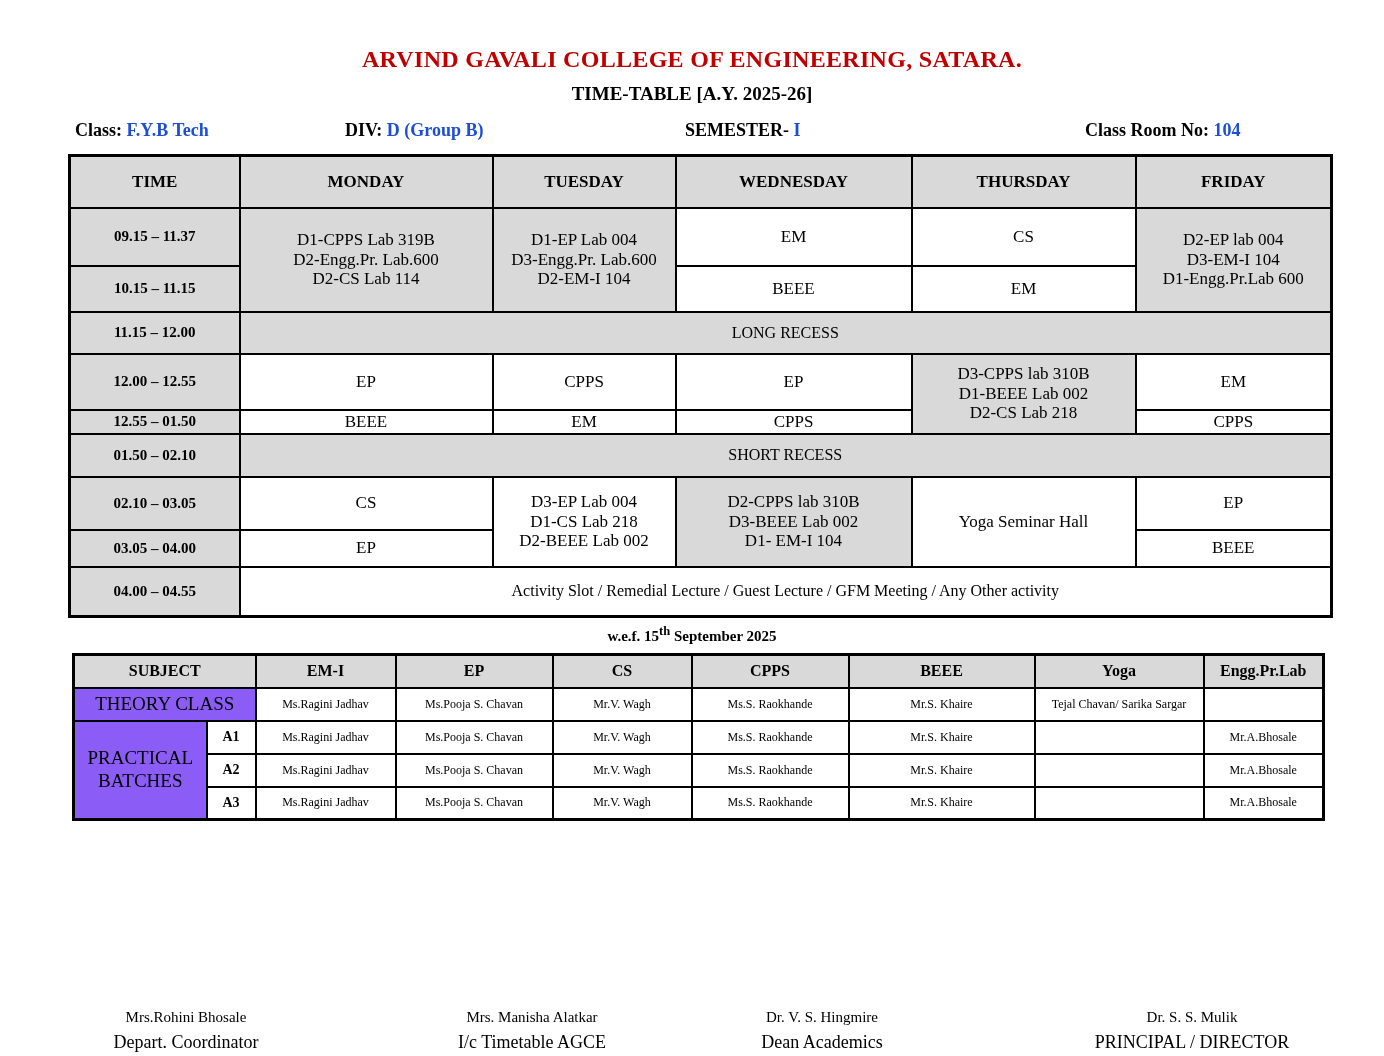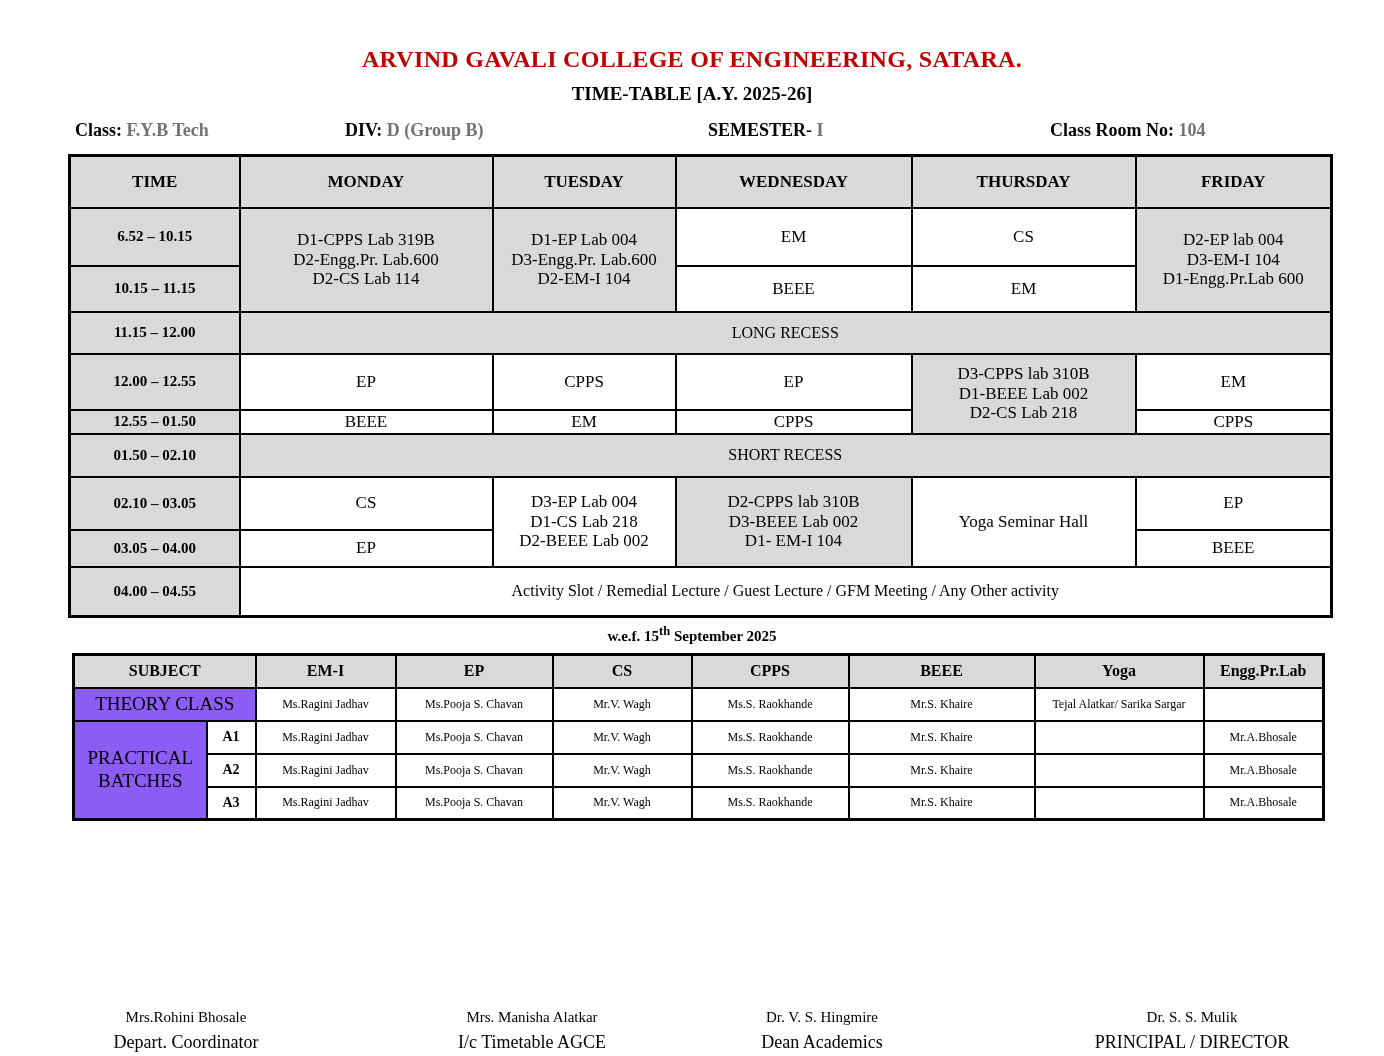--- a/index.html
+++ b/index.html
@@ -39,23 +39,23 @@
   .info-row {
     position: relative;
     height: 26px;
     margin-top: 15px;
     font-size: 18px;
     font-weight: bold;
   }
   .info-item { position: absolute; top: 0; white-space: nowrap; }
   .info-class { left: 75px; }
   .info-div { left: 345px; }
-  .info-sem { left: 708px; }
-  .info-room { left: 1050px; }
-  .blue { color: #737373; }
+  .info-sem { left: 685px; }
+  .info-room { left: 1085px; }
+  .blue { color: #1d4ed8; }
 
   
   table.timetable {
     border-collapse: collapse;
     table-layout: fixed;
     margin: 8px 0 0 68px;
     width: 1262px;
     border: 3px solid #000;
   }
   table.timetable th, table.timetable td {
@@ -168,21 +168,21 @@
     <tbody>
         <tr class="h-head">
       <th>TIME</th>
       <th>MONDAY</th>
       <th>TUESDAY</th>
       <th>WEDNESDAY</th>
       <th>THURSDAY</th>
       <th>FRIDAY</th>
     </tr>
     <tr class="h-r1">
-      <td class="time-cell">6.52 – 10.15</td>
+      <td class="time-cell">09.15 – 11.37</td>
       <td class="slot gray" rowspan="2">
         <span class="lab-line">D1-CPPS Lab 319B</span>
         <span class="lab-line">D2-Engg.Pr. Lab.600</span>
         <span class="lab-line">D2-CS Lab 114</span>
       </td>
       <td class="slot gray" rowspan="2">
         <span class="lab-line">D1-EP Lab 004</span>
         <span class="lab-line">D3-Engg.Pr. Lab.600</span>
         <span class="lab-line">D2-EM-I 104</span>
       </td>
@@ -279,21 +279,21 @@
       <th>Yoga</th>
       <th>Engg.Pr.Lab</th>
     </tr>
     <tr class="s-row">
       <td class="row-label" colspan="2">THEORY CLASS</td>
       <td class="teacher">Ms.Ragini Jadhav</td>
       <td class="teacher">Ms.Pooja S. Chavan</td>
       <td class="teacher">Mr.V. Wagh</td>
       <td class="teacher">Ms.S. Raokhande</td>
       <td class="teacher">Mr.S. Khaire</td>
-      <td class="teacher">Tejal Alatkar/ Sarika Sargar</td>
+      <td class="teacher">Tejal Chavan/ Sarika Sargar</td>
       <td class="teacher"></td>
     </tr>
     <tr class="s-row">
       <td class="row-label" rowspan="3">
         <span class="stack-line">PRACTICAL</span>
         <span class="stack-line">BATCHES</span>
       </td>
       <td class="batch-label">A1</td>
       <td class="teacher">Ms.Ragini Jadhav</td>
       <td class="teacher">Ms.Pooja S. Chavan</td>

